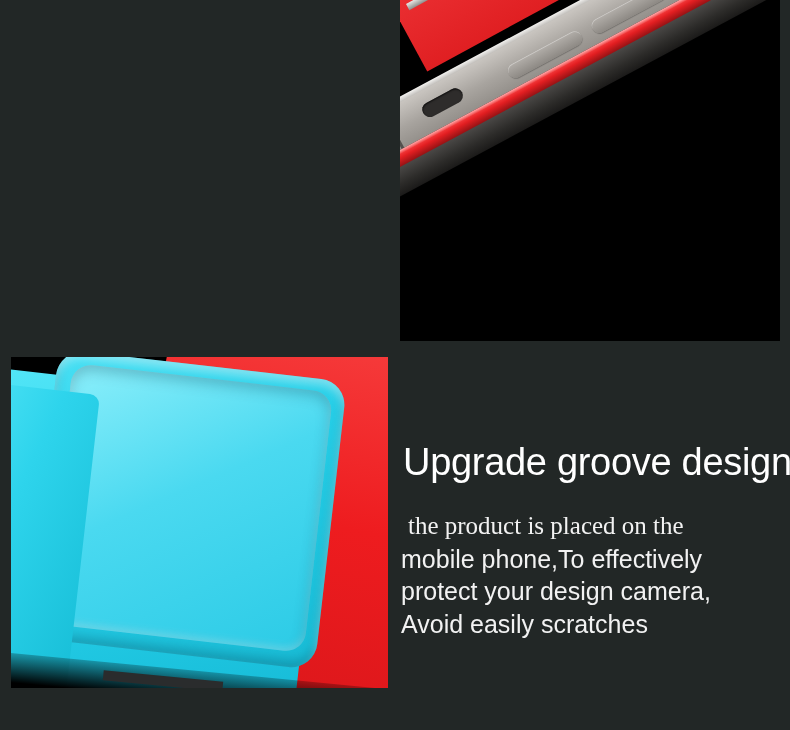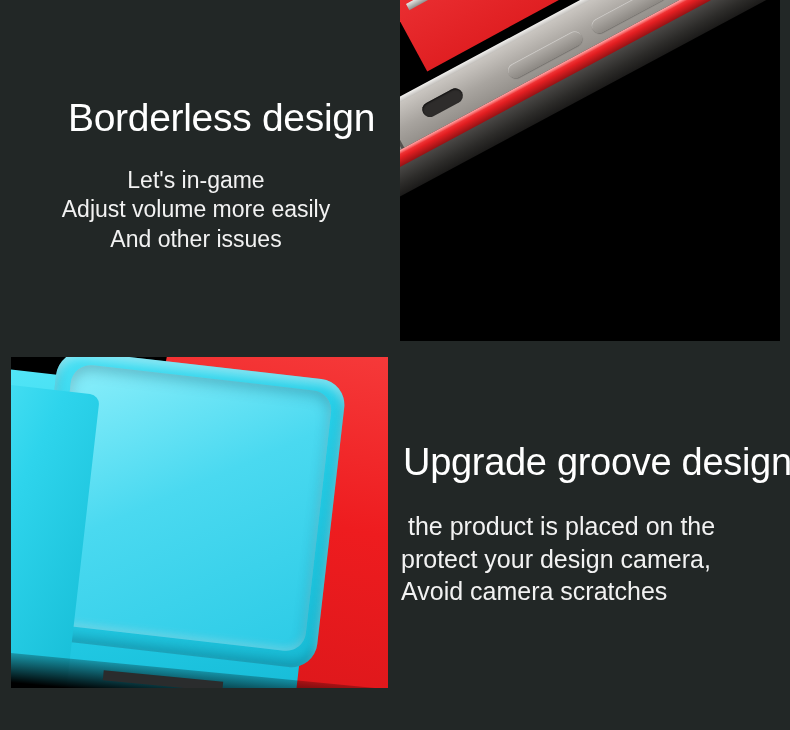--- a/index.html
+++ b/index.html
@@ -39,21 +39,21 @@
   }
   .body-lines .ln { white-space: nowrap; display: block; }
 
   
   #tl-headline { left: 68px;  top: 98px;  font-size: 39px; }
   #tl-body     { left: 36px;  top: 166px; width: 320px; text-align: center; }
 
   
   #br-headline { left: 403px; top: 443px; font-size: 38px; }
   #br-body     { left: 401px; top: 510px; font-size: 25px; line-height: 1.30; }
-  #br-body .ln.indent { padding-left: 7px; }
+  #br-body .ln.indent { padding-left: 7px; font-family: Liberation Serif, serif; }
 
   
   .photo {
     position: absolute;
     background: #000000;
     overflow: hidden;
   }
 
   
   #photo-top    { left: 400px; top: 0px; width: 380px; height: 341px; }
@@ -183,27 +183,21 @@
     width: 120px; height: 10px;
     background: #2a2c2d;
     transform: rotate(5.5deg);
   }
 </style>
 </head>
 <body>
 
 <div id="page">
 
-  <div class="headline" id="tl-headline">Borderless design</div>
-
-  <div class="body-lines" id="tl-body">
-    <span class="ln">Let's in-game</span>
-    <span class="ln">Adjust volume more easily</span>
-    <span class="ln">And other issues</span>
-  </div>
+
 
   <div class="photo" id="photo-top">
 
     <div id="tp-redcorner"></div>
     <div id="tp-redcorner-edge"></div>
 
     <div id="tp-assembly">
       <div id="tp-phone-top-hl"></div>
       <div id="tp-phone-frame">
         <div id="tp-phone-seam"></div>
@@ -227,17 +221,18 @@
     <div id="bp-wing"></div>
 
     <div id="bp-shadow"></div>
     <div id="bp-footbar"></div>
   </div>
 
   <div class="headline" id="br-headline">Upgrade groove design</div>
 
   <div class="body-lines" id="br-body">
     <span class="ln indent"> the product is placed on the</span>
+    <span class="ln">mobile phone,To effectively</span>
     <span class="ln">protect your design camera,</span>
-    <span class="ln">Avoid camera scratches</span>
+    <span class="ln">Avoid easily scratches</span>
   </div>
 
 </div>
 
 </body></html>

